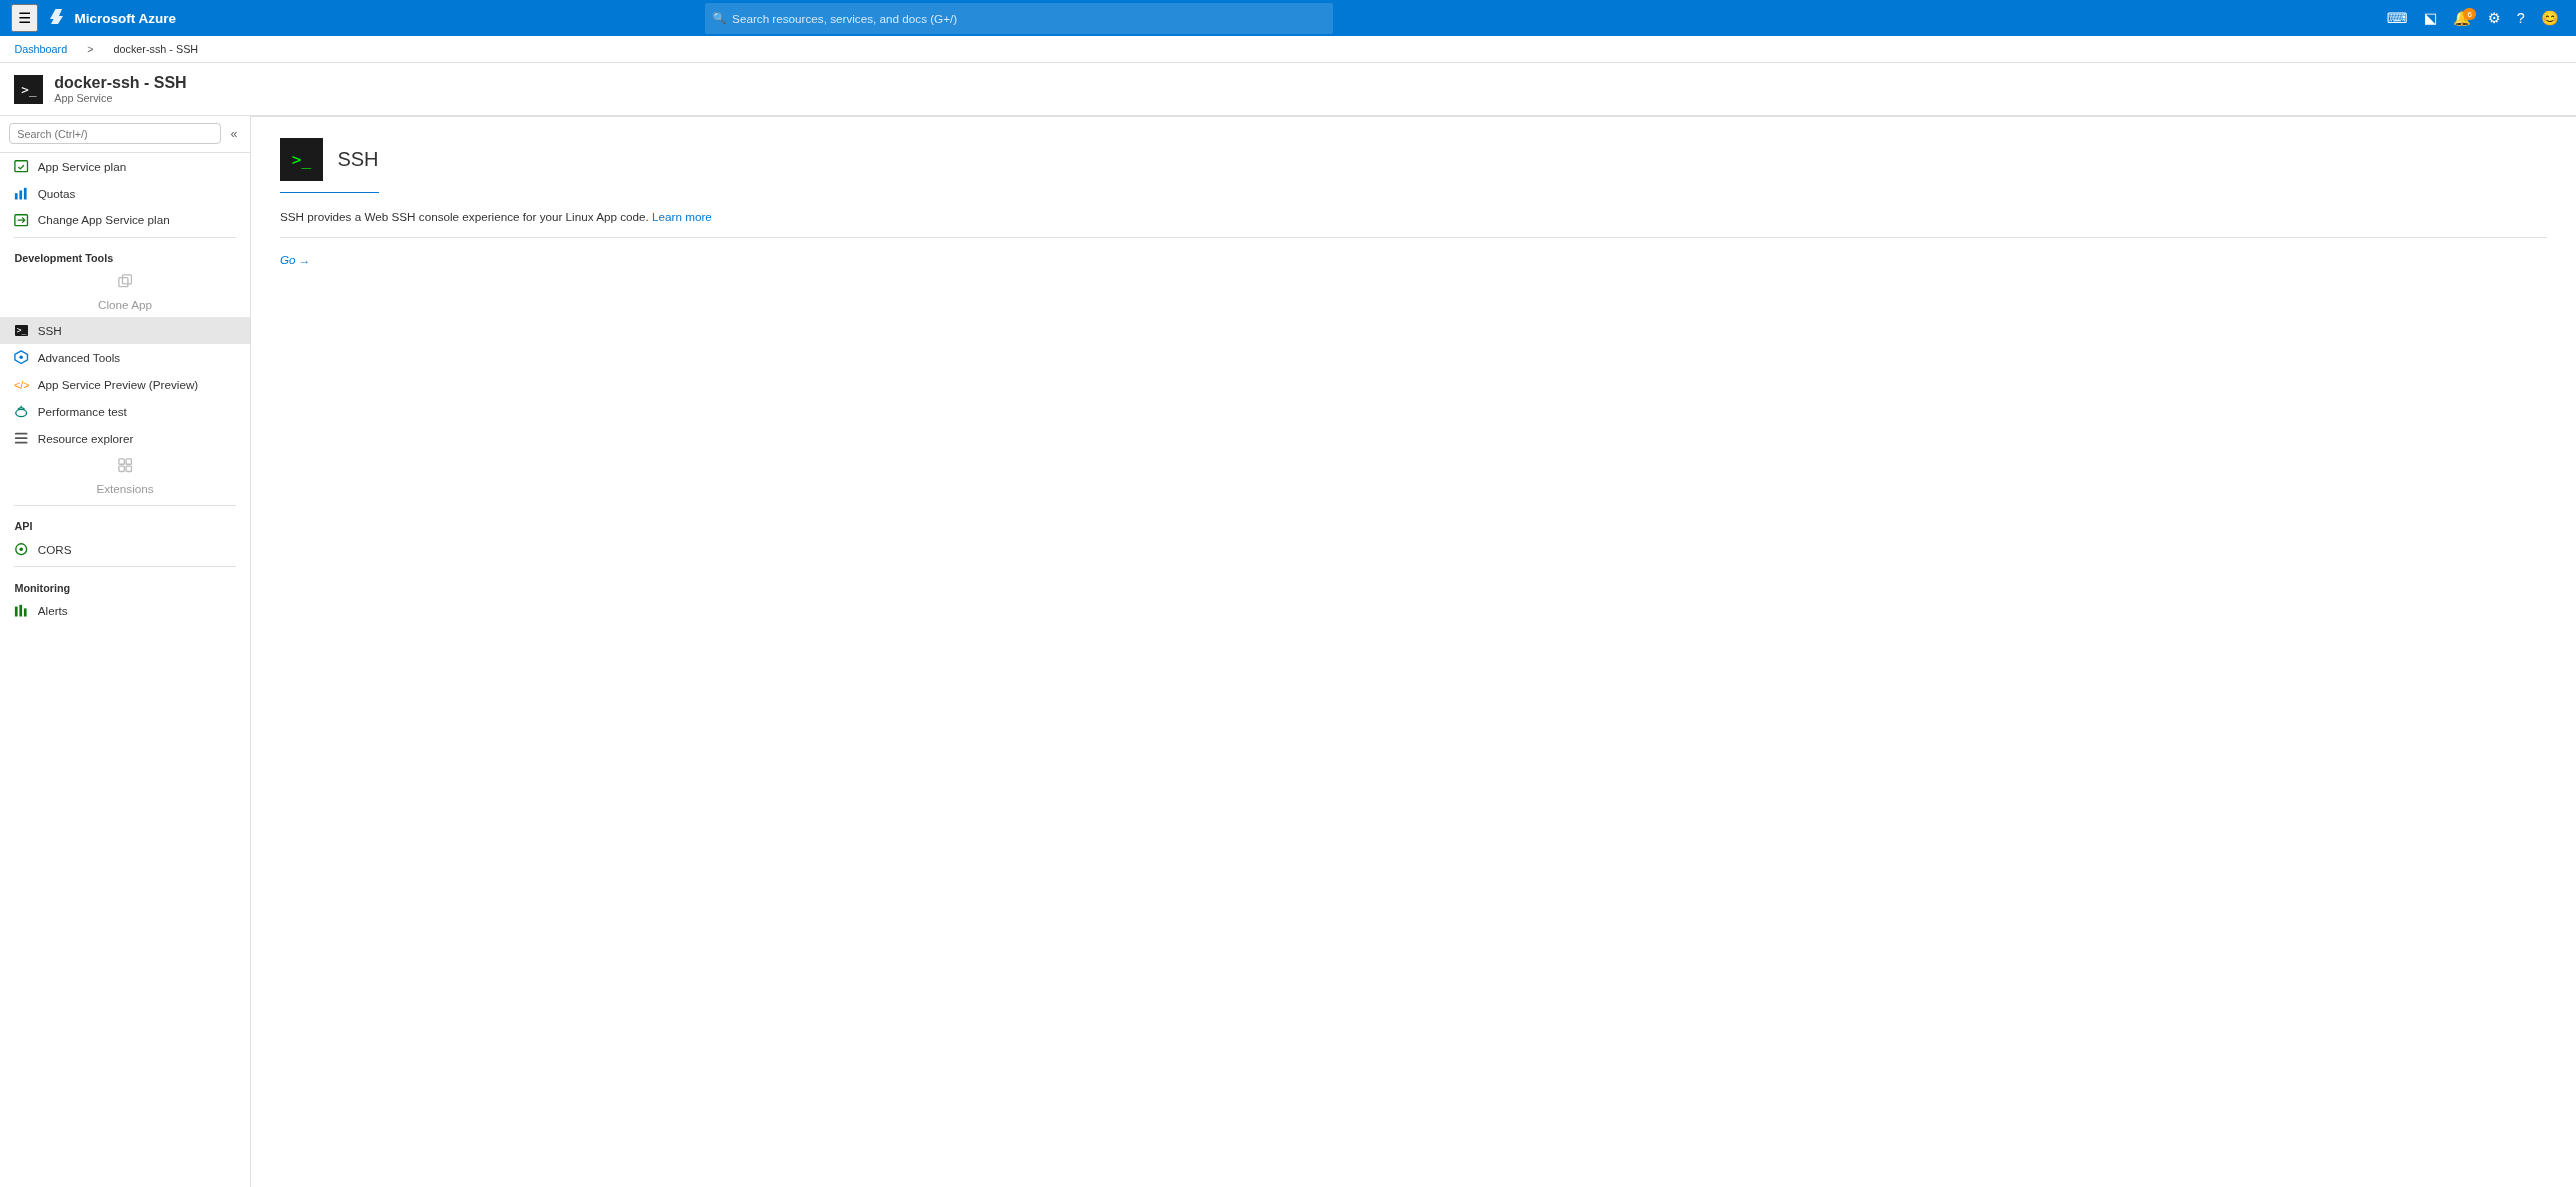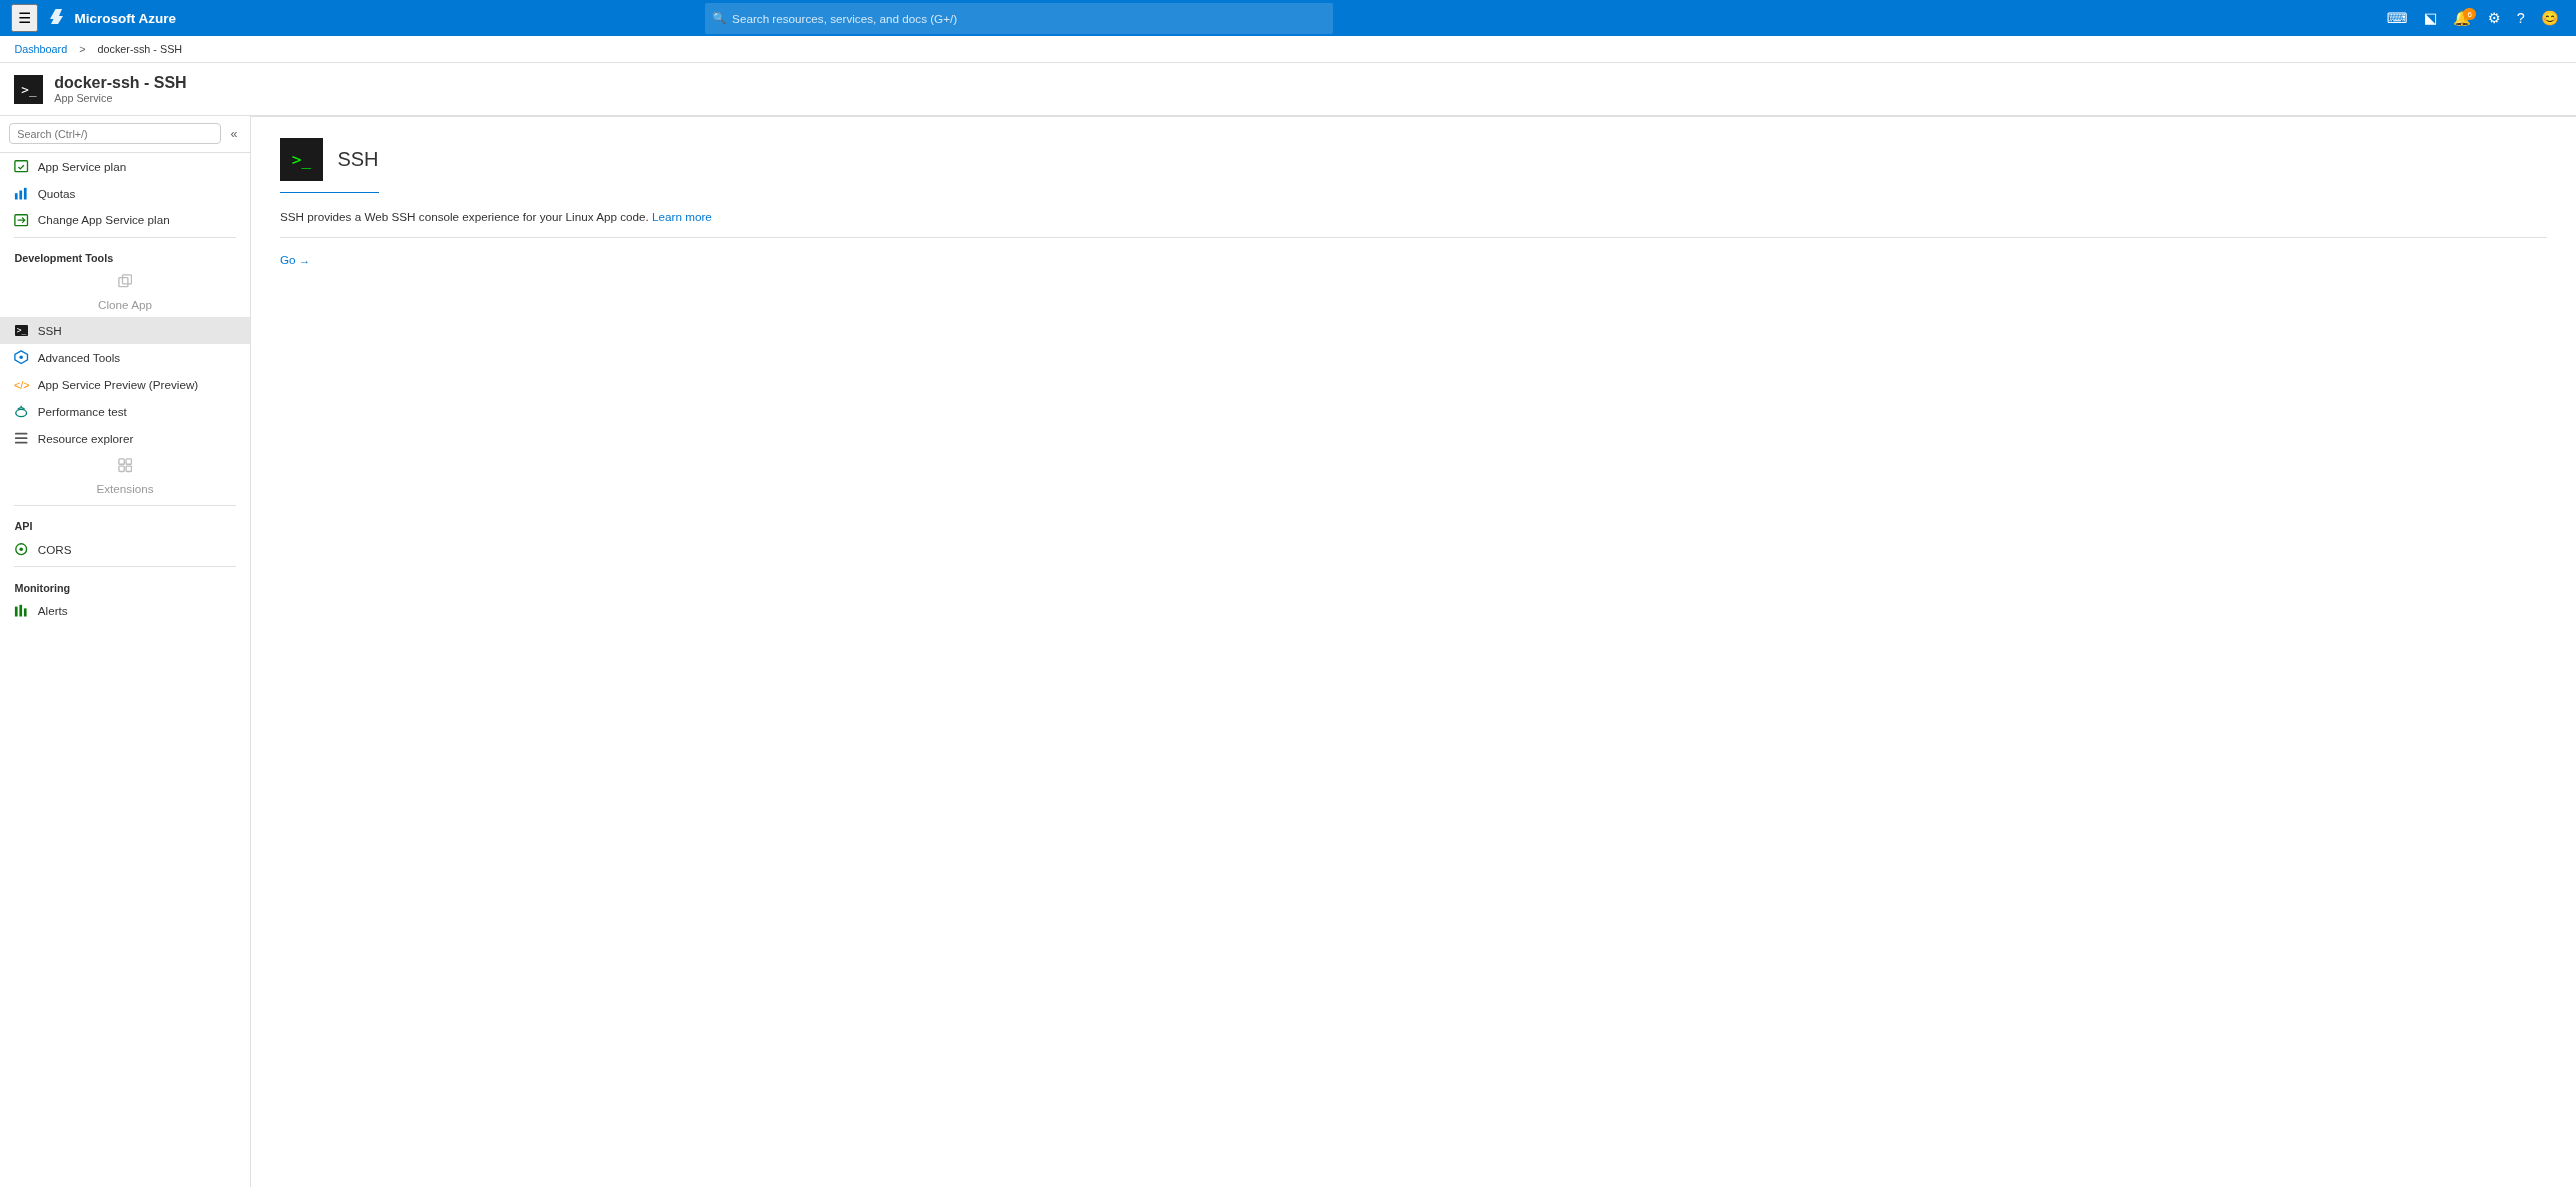--- a/index.html
+++ b/index.html
@@ -92,21 +92,21 @@
     }
 
     
     .breadcrumb {
       background: white;
       padding: 7.2px 14.4px;
       font-size: 10.8px;
       color: #0078d4;
       display: flex;
       align-items: center;
-      gap: 12px;
+      gap: 20px;
       border-bottom: 0.9px solid #e0e0e0;
       flex-shrink: 0;
     }
     .breadcrumb-sep { color: #666; }
     .breadcrumb a { color: #0078d4; text-decoration: none; }
     .breadcrumb-current { color: #333; }
 
     
     .page-header {
       background: white;
@@ -236,20 +236,21 @@
       line-height: 1.6;
     }
     .content-description a { color: #0078d4; text-decoration: none; }
     .content-go-link {
       color: #0078d4;
       text-decoration: none;
       font-size: 11.7px;
       display: inline-flex;
       align-items: center;
       gap: 3.6px;
+      font-style: italic;
     }
 
     
     .icon-green { color: #107c10; }
     .icon-blue { color: #0078d4; }
     .icon-orange { color: #ff8c00; }
     .icon-gray { color: #999; }
     .icon-teal { color: #008272; }
     .icon-dark { color: #333; }
     .icon-terminal {

